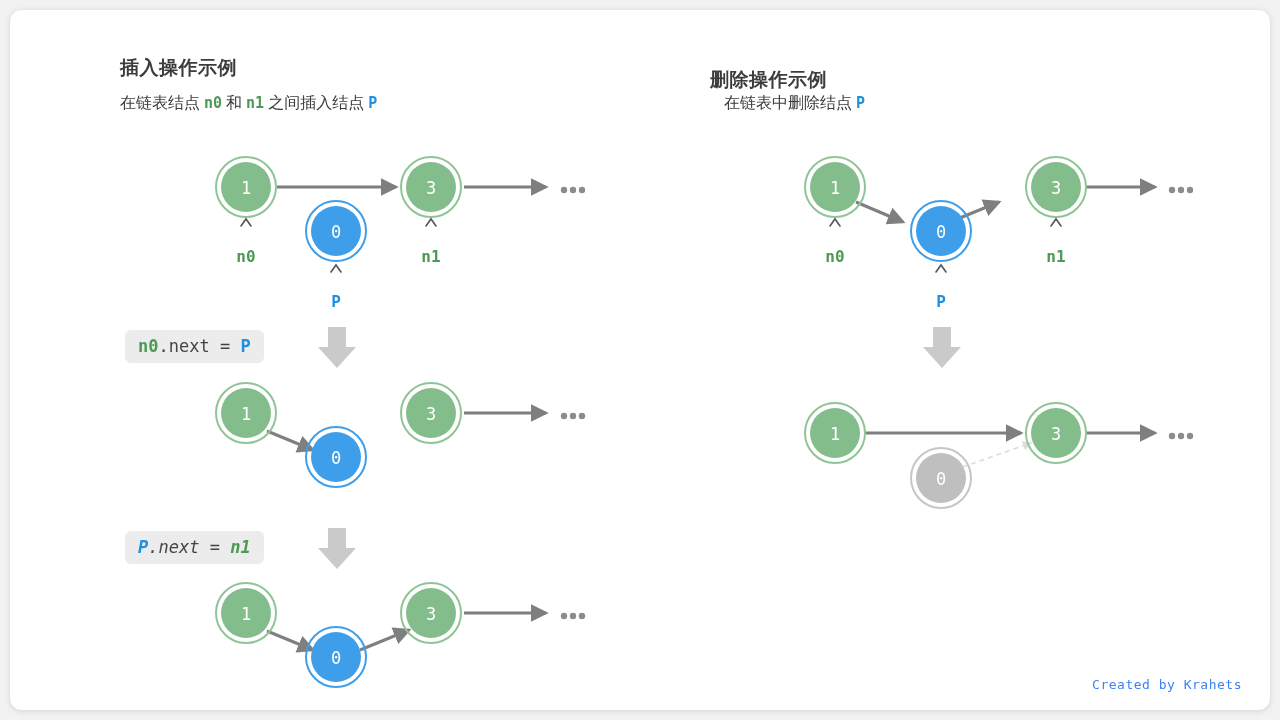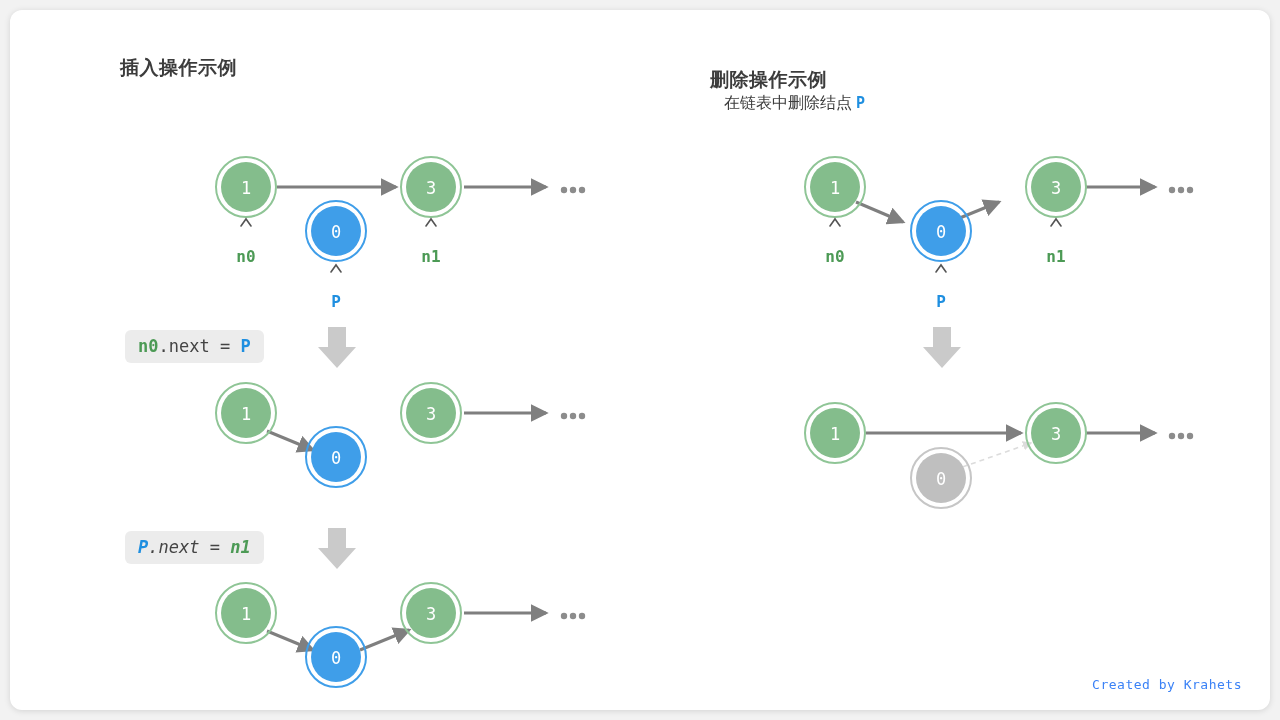--- a/index.html
+++ b/index.html
@@ -94,20 +94,21 @@
 </style>
 </head>
 <body>
 
 <div id="card">
 
   <div class="panel" id="panel-insert">
 
     <div class="panel-title" style="left:110px; top:45px;">插入操作示例</div>
 
+    <div class="panel-subtitle" id="sub-insert" style="left:110px; top:83px;"><span>在链表结点</span><span class="mono green-txt">n0</span><span>和</span><span class="mono green-txt">n1</span><span>之间插入结点</span><span class="mono blue-txt">P</span></div>
 
     <div class="code-box" id="code-insert-0" style="left:115px; top:320px;"><span class="green-txt" style="font-weight: bold;">n0</span><span>.next = </span><span class="blue-txt" style="font-weight: bold;">P</span></div>
     <svg class="down-arrow" style="left:305px; top:315px;" width="44" height="46">
       <path d="M13 2 L31 2 L31 22 L41 22 L22 43 L3 22 L13 22 Z" fill="#cacaca"></path>
     </svg>
 
     <div class="code-box" id="code-insert-1" style="left:115px; top:521px;font-style:italic;"><span class="blue-txt" style="font-weight: bold;">P</span><span>.next = </span><span class="green-txt" style="font-weight: bold;">n1</span></div>
     <svg class="down-arrow" style="left:305px; top:516px;" width="44" height="46">
       <path d="M13 2 L31 2 L31 22 L41 22 L22 43 L3 22 L13 22 Z" fill="#cacaca"></path>
     </svg>

